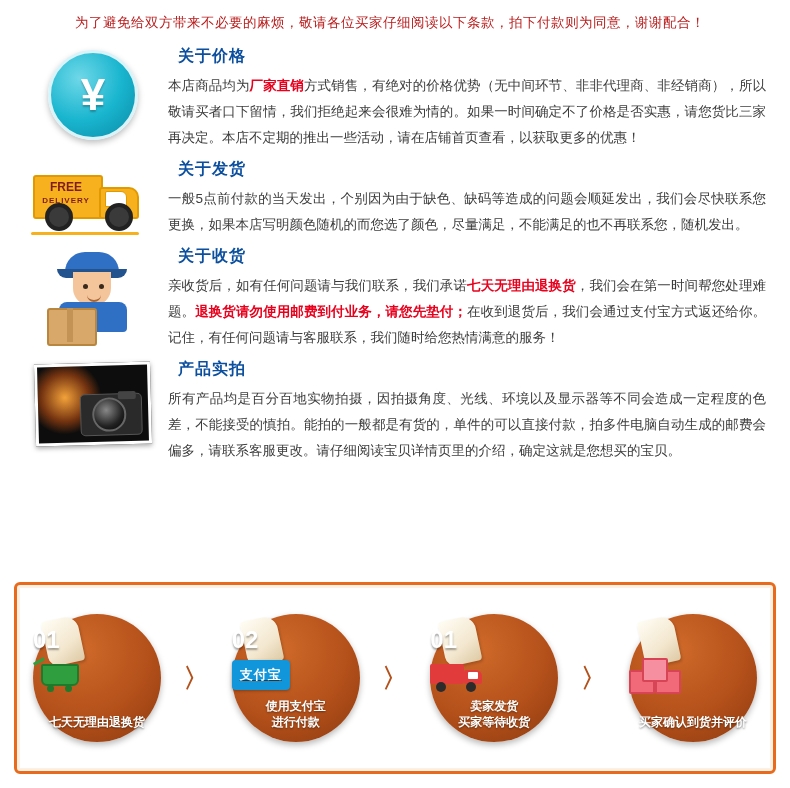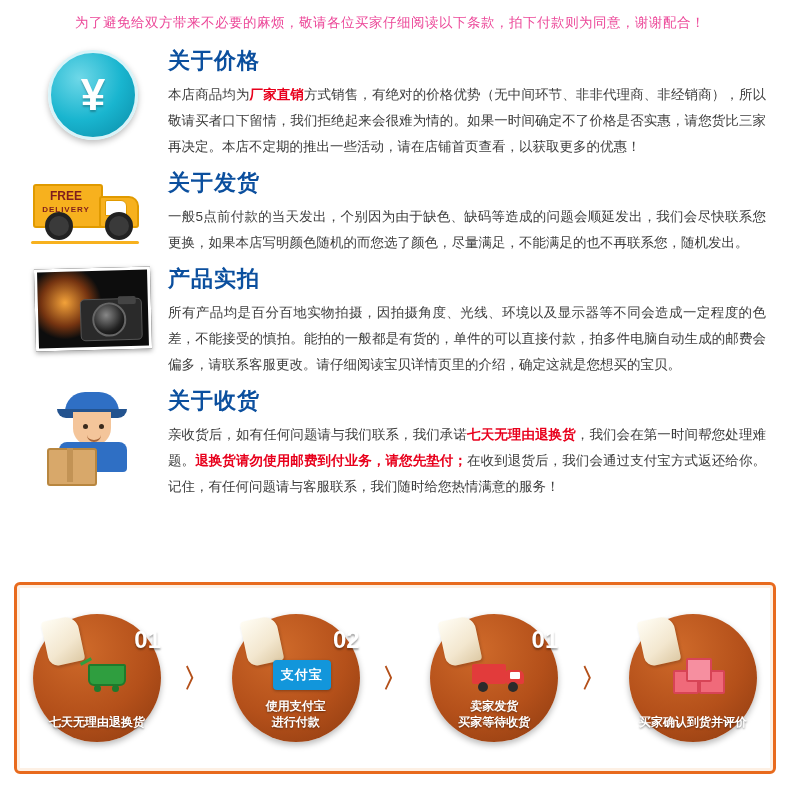--- a/index.html
+++ b/index.html
@@ -9,21 +9,21 @@
     font-family:"Liberation Sans","DejaVu Sans",sans-serif;
     color:#333;
     overflow:hidden;
   }
   .page{position:relative;width:790px;height:788px;}
 
   
   .notice{
     text-align:center;
     font-size:13.5px;
-    color:#ec4899;
+    color:#b91c1c;
     padding:14px 20px 10px 10px;
     letter-spacing:0.5px;
   }
 
   
   .sections{
     padding:0 18px 0 18px;
   }
   .sec{
     display:flex;
@@ -36,24 +36,24 @@
     display:flex;
     align-items:flex-start;
     justify-content:center;
     padding-top:8px;
   }
   .sec-body{
     flex:1;
     padding-right:6px;
   }
   .sec-title{
-    font-size:22px;
+    font-size:16px;
     font-weight:bold;
     color:#0b4f9e;
-    margin:4px 0 6px 0;
+    margin:4px 0 6px 10px;
     letter-spacing:1px;
   }
   .sec-text{
     font-size:13.5px;
     line-height:26px;
     color:#3c3c3c;
     text-align:justify;
   }
   .hl-red{color:#e8001c;font-weight:bold;}
   .hl-red-u{color:#e8001c;font-weight:bold;}
@@ -184,27 +184,27 @@
     display:flex;flex-direction:column;align-items:center;
   }
   .step .curl{
     position:absolute;left:12px;top:4px;width:36px;height:46px;
     background:linear-gradient(150deg,#fffdf4 0%,#f3e7cf 60%,#ddc9a4 100%);
     border-radius:4px 14px 4px 10px;
     transform:rotate(-12deg);
     box-shadow:1px 2px 3px rgba(0,0,0,.2);
   }
   .step .num{
-    position:absolute;left:0;right:0;top:12px;text-align:right;
+    position:absolute;left:0;right:0;top:12px;text-align:left;
     color:#ffffff;font-size:24px;font-weight:bold;
     text-shadow:0 2px 2px rgba(0,0,0,.35);
   }
   .step .art{
-    position:absolute;left:12px;right:0;top:40px;height:42px;
-    display:flex;align-items:center;justify-content:center;
+    position:absolute;left:0;right:0;top:40px;height:42px;
+    display:flex;align-items:center;text-decoration:underline;
   }
   .step .cap{
     position:absolute;left:4px;right:4px;bottom:12px;
     text-align:center;color:#fff;font-size:12px;line-height:16px;font-weight:bold;
     text-shadow:0 1px 2px rgba(0,0,0,.45);
   }
   .arrow{
     color:#b4501a;font-size:26px;font-weight:bold;line-height:1;
     padding:0 2px;
   }
@@ -277,35 +277,20 @@
           <div class="win"></div>
           <div class="txt">FREE<small>DELIVERY</small></div>
           <div class="w1"></div>
           <div class="w2"></div>
           <div class="line"></div>
         </div>
       </div>
       <div class="sec-body">
         <div class="sec-title">关于发货</div>
         <div class="sec-text">一般5点前付款的当天发出，个别因为由于缺色、缺码等造成的问题会顺延发出，我们会尽快联系您更换，如果本店写明颜色随机的而您选了颜色，尽量满足，不能满足的也不再联系您，随机发出。</div>
-      </div>
-    </div>
-
-    <div class="sec">
-      <div class="sec-icon">
-        <div class="photo">
-          <div class="glow"></div>
-          <div class="cam"></div>
-          <div class="flash"></div>
-          <div class="lens"></div>
-        </div>
-      </div>
-      <div class="sec-body">
-        <div class="sec-title">产品实拍</div>
-        <div class="sec-text">所有产品均是百分百地实物拍摄，因拍摄角度、光线、环境以及显示器等不同会造成一定程度的色差，不能接受的慎拍。能拍的一般都是有货的，单件的可以直接付款，拍多件电脑自动生成的邮费会偏多，请联系客服更改。请仔细阅读宝贝详情页里的介绍，确定这就是您想买的宝贝。</div>
       </div>
     </div>
 
     <div class="sec">
       <div class="sec-icon">
         <div class="courier">
           <div class="hat"></div>
           <div class="brim"></div>
           <div class="face"></div>
           <div class="eye1"></div>
@@ -317,20 +302,35 @@
         </div>
       </div>
       <div class="sec-body">
         <div class="sec-title">关于收货</div>
         <div class="sec-text">
           <span>亲收货后，如有任何问题请与我们联系，我们承诺</span><span class="hl-red">七天无理由退换货</span><span>，我们会在第一时间帮您处理难题。</span><span class="hl-red-u">退换货请勿使用邮费到付业务，请您先垫付；</span><span>在收到退货后，我们会通过支付宝方式返还给你。记住，有任何问题请与客服联系，我们随时给您热情满意的服务！</span>
         </div>
       </div>
     </div>
 
+    <div class="sec">
+      <div class="sec-icon">
+        <div class="photo">
+          <div class="glow"></div>
+          <div class="cam"></div>
+          <div class="flash"></div>
+          <div class="lens"></div>
+        </div>
+      </div>
+      <div class="sec-body">
+        <div class="sec-title">产品实拍</div>
+        <div class="sec-text">所有产品均是百分百地实物拍摄，因拍摄角度、光线、环境以及显示器等不同会造成一定程度的色差，不能接受的慎拍。能拍的一般都是有货的，单件的可以直接付款，拍多件电脑自动生成的邮费会偏多，请联系客服更改。请仔细阅读宝贝详情页里的介绍，确定这就是您想买的宝贝。</div>
+      </div>
+    </div>
+
   </div>
 
   <div class="steps-box">
     <div class="steps">
 
       <div class="step">
         <div class="curl"></div>
         <div class="num">01</div>
         <div class="art">
           <div class="cart">

